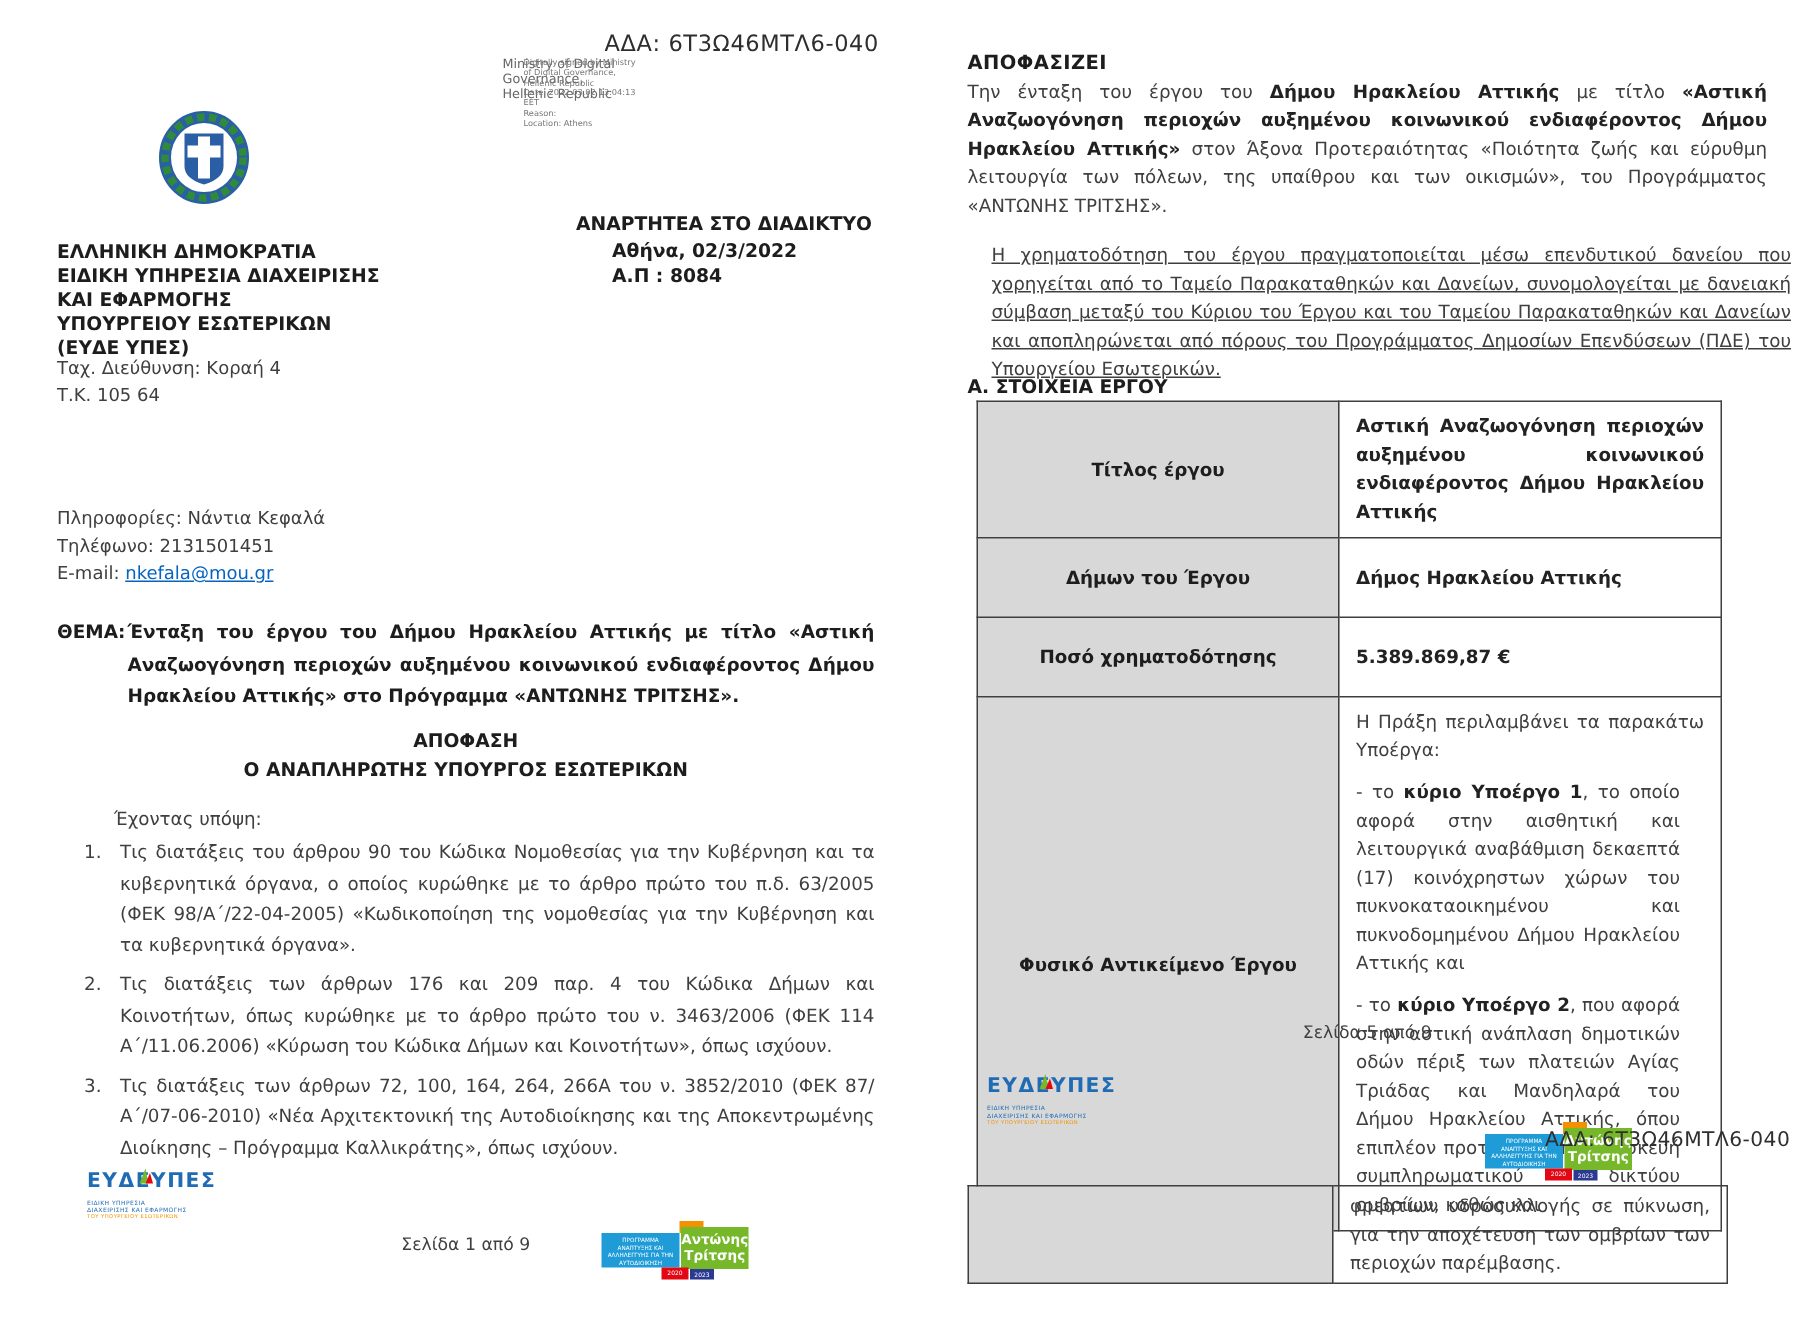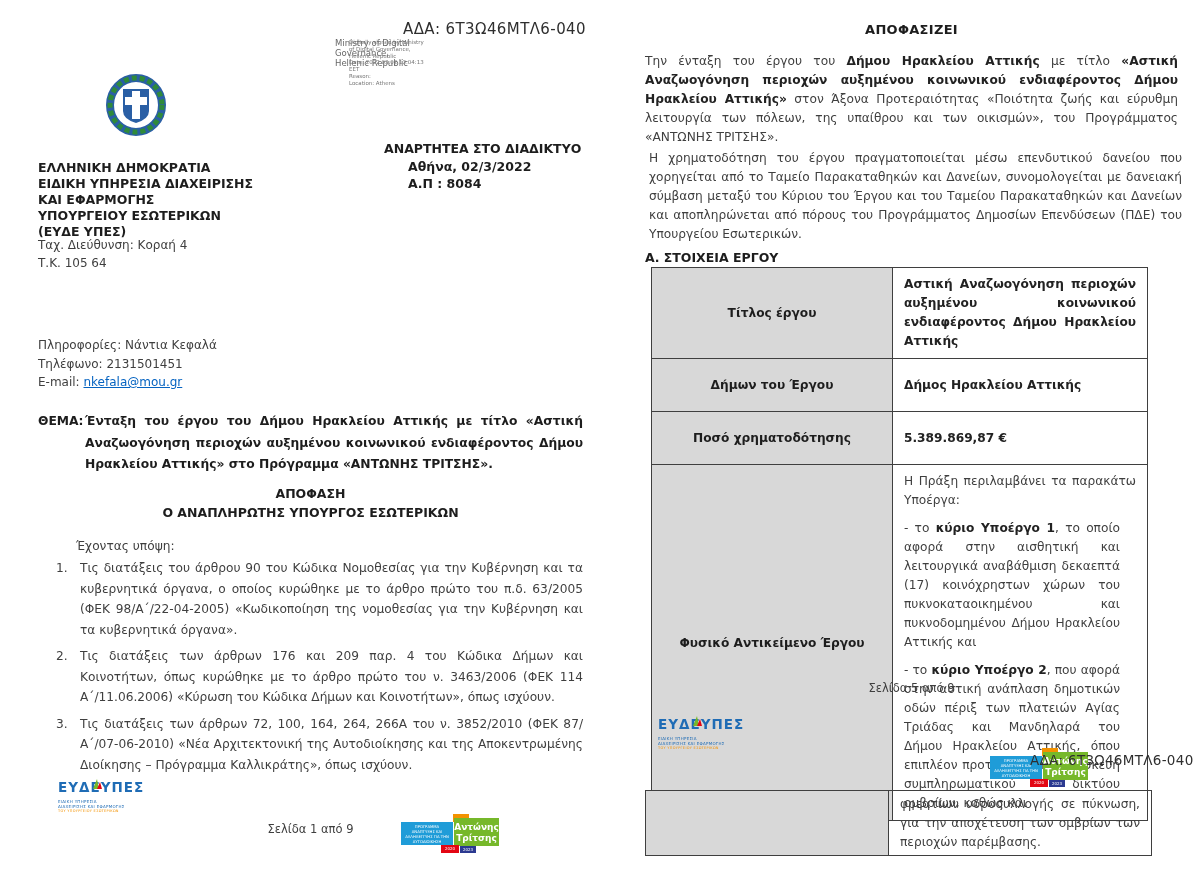--- a/index.html
+++ b/index.html
@@ -164,27 +164,27 @@
     <div class="tr-green">
       <div>Αντώνης</div>
       <div>Τρίτσης</div>
     </div>
     <div class="tr-red">2020</div>
     <div class="tr-navy">2023</div>
   </div>
 
   <div class="abs center-col page-label" style="left:38px;top:822px;">Σελίδα 1 από 9</div>
 
-  <div class="abs hdr-b decides" style="left:645px;top:22px;width:533px;text-align:center;">ΑΠΟΦΑΣΙΖΕΙ</div>
+  <div class="abs hdr-b decides" style="left:645px;top:35px;width:533px;">ΑΠΟΦΑΣΙΖΕΙ</div>
 
   <p class="abs rpara just" style="left:645px;top:52px;margin:0;">
     <span>Την ένταξη του έργου του </span><span class="b">Δήμου Ηρακλείου Αττικής</span><span> με τίτλο </span><span class="b">«Αστική Αναζωογόνηση περιοχών αυξημένου κοινωνικού ενδιαφέροντος Δήμου Ηρακλείου Αττικής»</span><span> στον Άξονα Προτεραιότητας «Ποιότητα ζωής και εύρυθμη λειτουργία των πόλεων, της υπαίθρου και των οικισμών», του Προγράμματος «ΑΝΤΩΝΗΣ ΤΡΙΤΣΗΣ».</span>
   </p>
 
-  <p class="abs rpara just" style="left:645px;top:145px;margin:4px;">Η χρηματοδότηση του έργου πραγματοποιείται μέσω επενδυτικού δανείου που χορηγείται από το Ταμείο Παρακαταθηκών και Δανείων, συνομολογείται με δανειακή σύμβαση μεταξύ του Κύριου του Έργου και του Ταμείου Παρακαταθηκών και Δανείων και αποπληρώνεται από πόρους του Προγράμματος Δημοσίων Επενδύσεων (ΠΔΕ) του Υπουργείου Εσωτερικών.</p>
+  <p class="abs rpara just" style="left:645px;top:145px;margin:16px;text-decoration:underline;">Η χρηματοδότηση του έργου πραγματοποιείται μέσω επενδυτικού δανείου που χορηγείται από το Ταμείο Παρακαταθηκών και Δανείων, συνομολογείται με δανειακή σύμβαση μεταξύ του Κύριου του Έργου και του Ταμείου Παρακαταθηκών και Δανείων και αποπληρώνεται από πόρους του Προγράμματος Δημοσίων Επενδύσεων (ΠΔΕ) του Υπουργείου Εσωτερικών.</p>
 
   <div class="abs section-a" style="left:645px;top:250px;">Α. ΣΤΟΙΧΕΙΑ ΕΡΓΟΥ</div>
 
   <table class="ptable abs" style="left:651px;top:267px;">
     <tbody>
         <tr>
       <td class="lblcell">Τίτλος έργου</td>
       <td class="valcell b just">Αστική Αναζωογόνηση περιοχών αυξημένου κοινωνικού ενδιαφέροντος Δήμου Ηρακλείου Αττικής</td>
     </tr>
     <tr>

